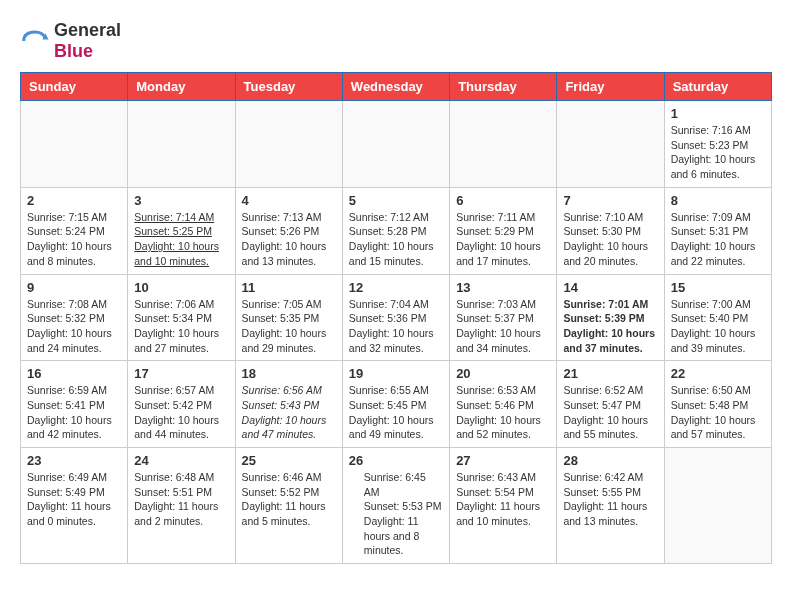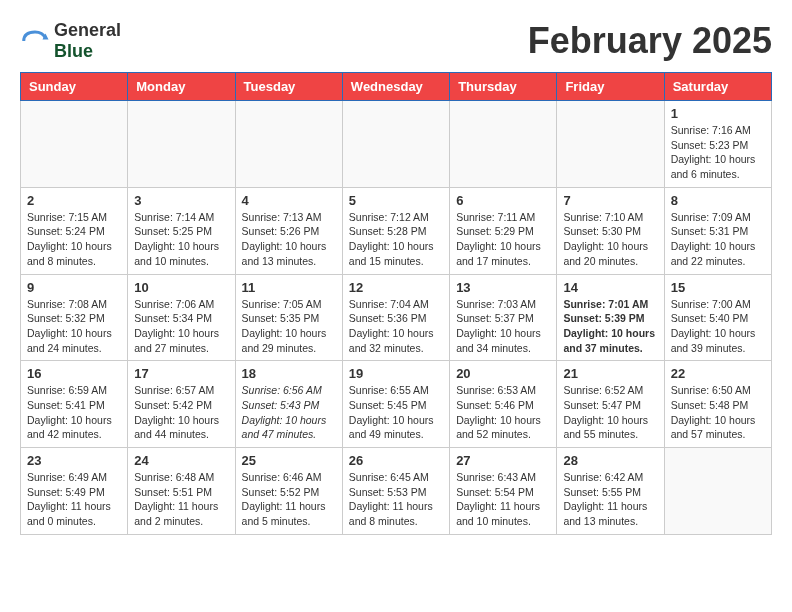--- a/index.html
+++ b/index.html
@@ -22,21 +22,21 @@
       align-items: center;
     }
     .logo-text-general {
       font-size: 18px;
       font-weight: bold;
       color: #333;
     }
     .logo-text-blue {
       font-size: 18px;
       font-weight: bold;
-      color: #14532d;
+      color: #be185d;
     }
     .logo-icon {
       width: 30px;
       height: 30px;
       margin-right: 4px;
     }
     .title-area {
       text-align: right;
     }
     .month-title {
@@ -94,21 +94,20 @@
       <rect x="0" y="0" width="40" height="40" fill="white"></rect>
       <path d="M5 20 Q5 8 20 8 Q30 8 34 16" stroke="#4a90d9" stroke-width="4" fill="none"></path>
       <polygon points="34,10 38,18 30,18" fill="#4a90d9"></polygon>
     </svg>
     <div>
       <span class="logo-text-general">General</span><br>
       <span class="logo-text-blue">Blue</span>
     </div>
   </div>
   <div class="title-area">
-    <div class="month-title">February 2025</div>
   </div>
 </div>
 
 <table class="calendar">
   <thead>
     <tr>
     <th>Sunday</th>
         <th>Monday</th>
         <th>Tuesday</th>
         <th>Wednesday</th>
@@ -134,21 +133,21 @@
       </tr>
       <tr>
         <td>
           <span class="day-number">2</span>
           <div class="day-info" style="white-space: pre-line;">Sunrise: 7:15 AM
 Sunset: 5:24 PM
 Daylight: 10 hours and 8 minutes.</div>
         </td>
         <td>
           <span class="day-number">3</span>
-          <div class="day-info" style="white-space: pre-line;">Sunrise: 7:14 AM
+          <div class="day-info" style="white-space: pre-line; text-decoration: underline;">Sunrise: 7:14 AM
 Sunset: 5:25 PM
 Daylight: 10 hours and 10 minutes.</div>
         </td>
         <td>
           <span class="day-number">4</span>
           <div class="day-info" style="white-space: pre-line;">Sunrise: 7:13 AM
 Sunset: 5:26 PM
 Daylight: 10 hours and 13 minutes.</div>
         </td>
         <td>
@@ -278,21 +277,21 @@
 Daylight: 11 hours and 2 minutes.</div>
         </td>
         <td>
           <span class="day-number">25</span>
           <div class="day-info" style="white-space: pre-line;">Sunrise: 6:46 AM
 Sunset: 5:52 PM
 Daylight: 11 hours and 5 minutes.</div>
         </td>
         <td>
           <span class="day-number">26</span>
-          <div class="day-info" style="white-space: pre-line;">Sunrise: 6:45 AM
+          <div class="day-info" style="white-space: pre-line; margin-left: 15px;">Sunrise: 6:45 AM
 Sunset: 5:53 PM
 Daylight: 11 hours and 8 minutes.</div>
         </td>
         <td>
           <span class="day-number">27</span>
           <div class="day-info" style="white-space: pre-line;">Sunrise: 6:43 AM
 Sunset: 5:54 PM
 Daylight: 11 hours and 10 minutes.</div>
         </td>
         <td>

